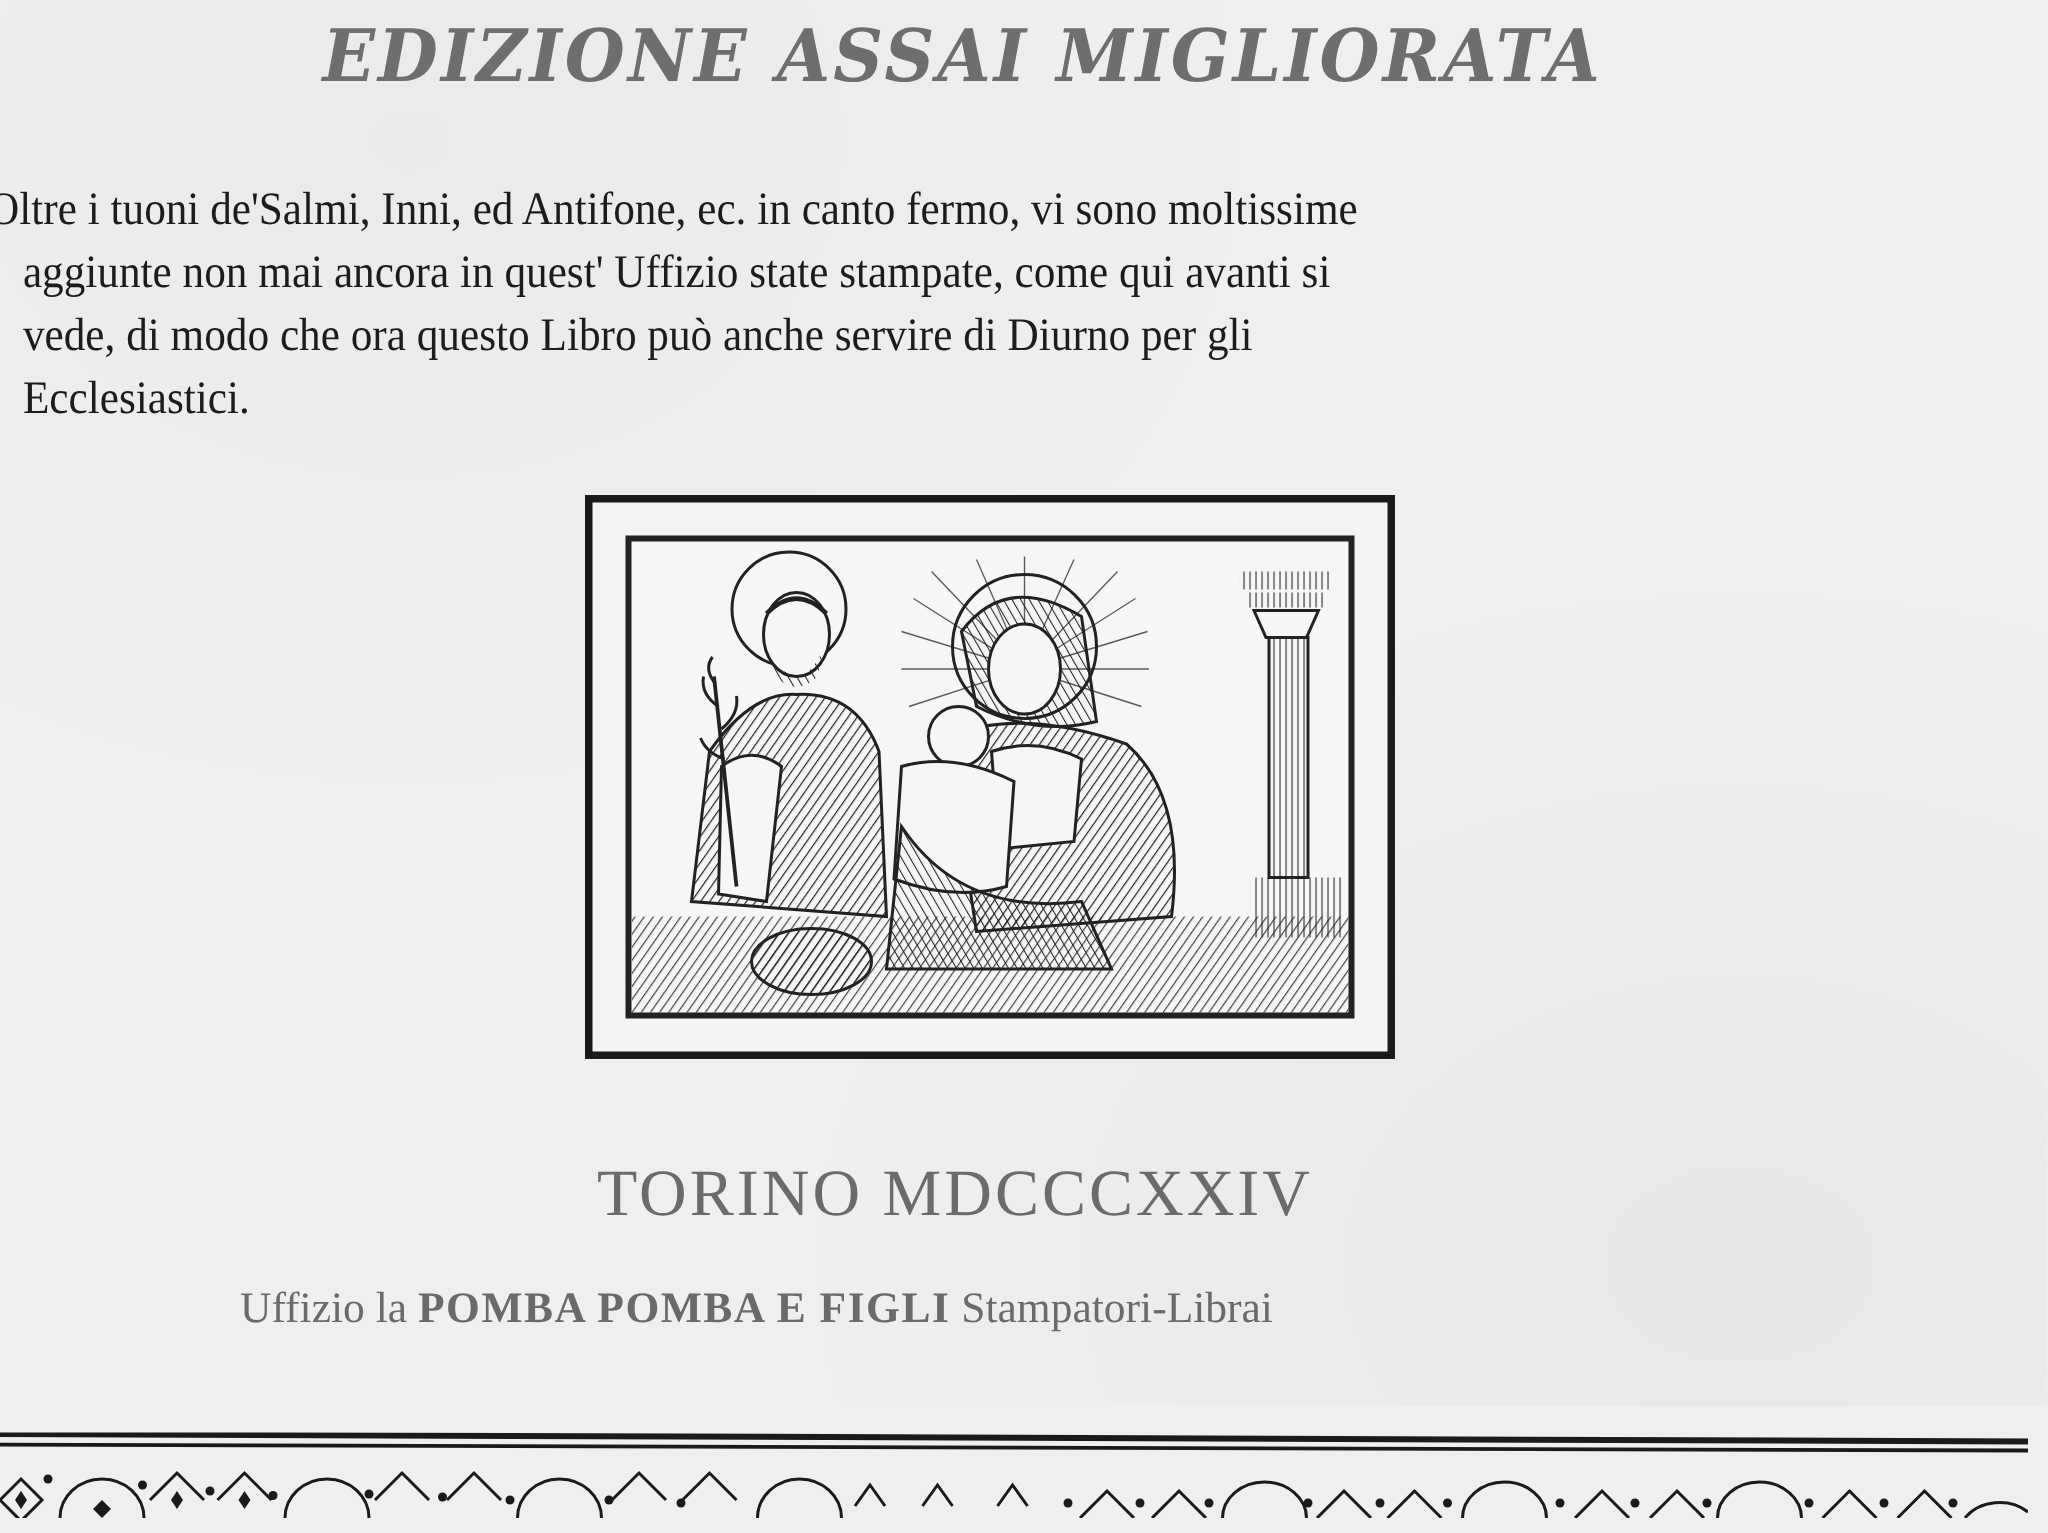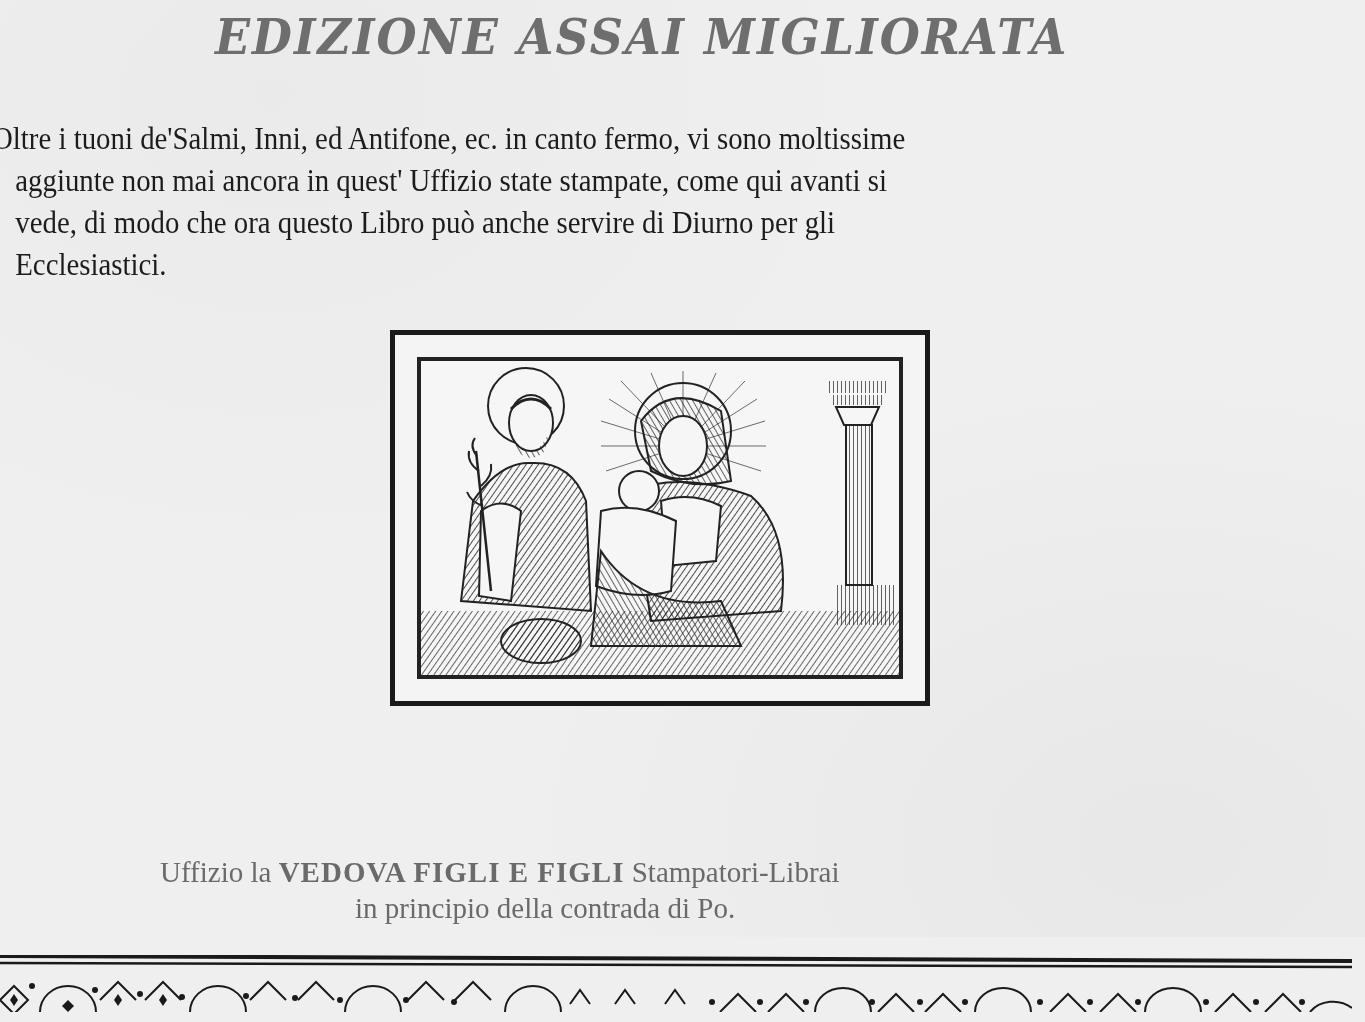--- a/index.html
+++ b/index.html
@@ -189,28 +189,28 @@
 
         <ellipse cx="218" cy="130" rx="20" ry="20" fill="#f6f6f6" stroke="#222" stroke-width="2"></ellipse>
         <path d="M180,150 Q215,140 255,160 L250,230 Q215,240 175,225 Z" fill="#f6f6f6" stroke="#222" stroke-width="2"></path>
         <path d="M180,190 Q220,250 300,240 L320,285 L170,285 Z" fill="url(#hatch2)" stroke="#222" stroke-width="2"></path>
 
         <ellipse cx="120" cy="280" rx="40" ry="22" fill="url(#hatch)" stroke="#222" stroke-width="2"></ellipse>
       </svg>
     </div>
   </div>
 
+  <div class="imprint-city">TORINO MDCCCXXIV</div>
 
   <div class="imprint-printer">
     <span>Uffizio la</span>
-    <span class="caps">VEDOVA FIGLI E FIGLI</span>
+    <span class="caps">POMBA POMBA E FIGLI</span>
     <span>Stampatori-Librai</span>
   </div>
 
-  <div class="imprint-address">in principio della contrada di Po.</div>
 
   <svg class="border-rule" width="1352" height="14" viewBox="0 0 1352 14">
     <path d="M0,1 L1352,6" stroke="#1a1a1a" stroke-width="4"></path>
     <path d="M0,8 L1352,12" stroke="#1a1a1a" stroke-width="2.5"></path>
   </svg>
 
   <svg class="ornament-row" width="1352" height="40" viewBox="0 0 1352 40">
     <g fill="none" stroke="#1a1a1a" stroke-width="2">
 
       <path d="M0,28 L14,14 L28,28 L14,42 Z"></path>

